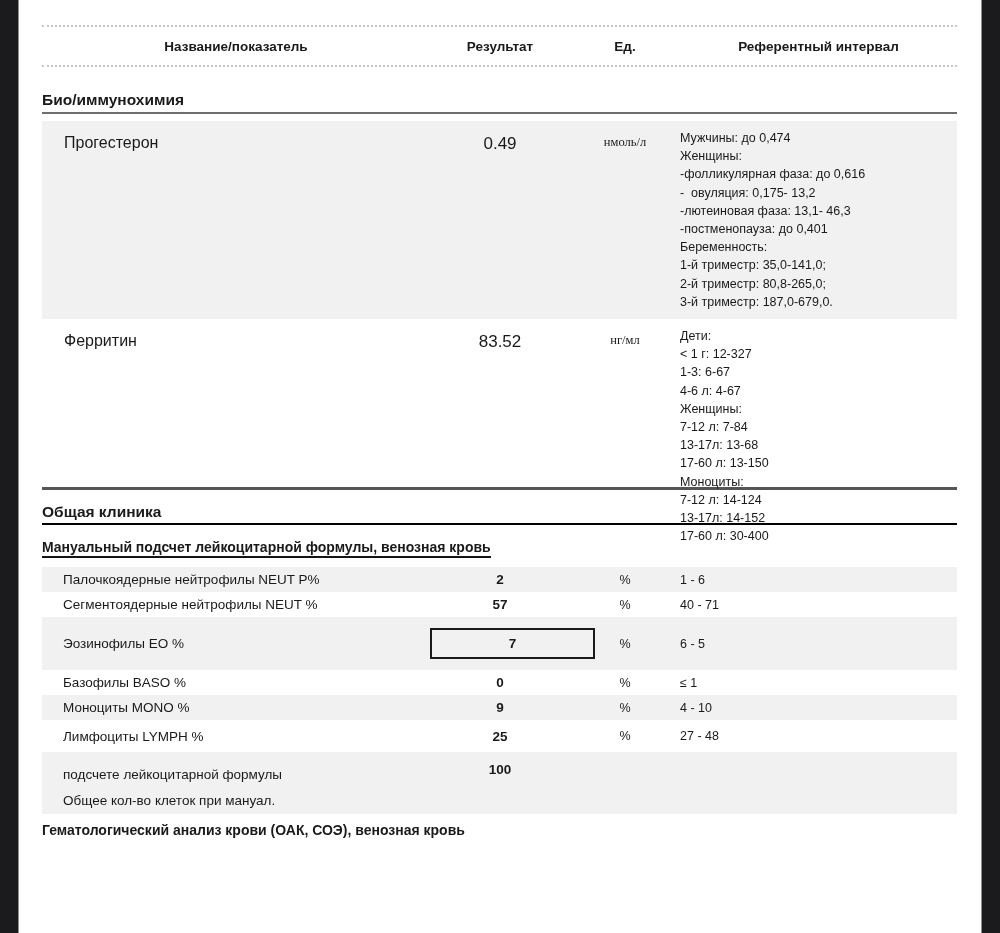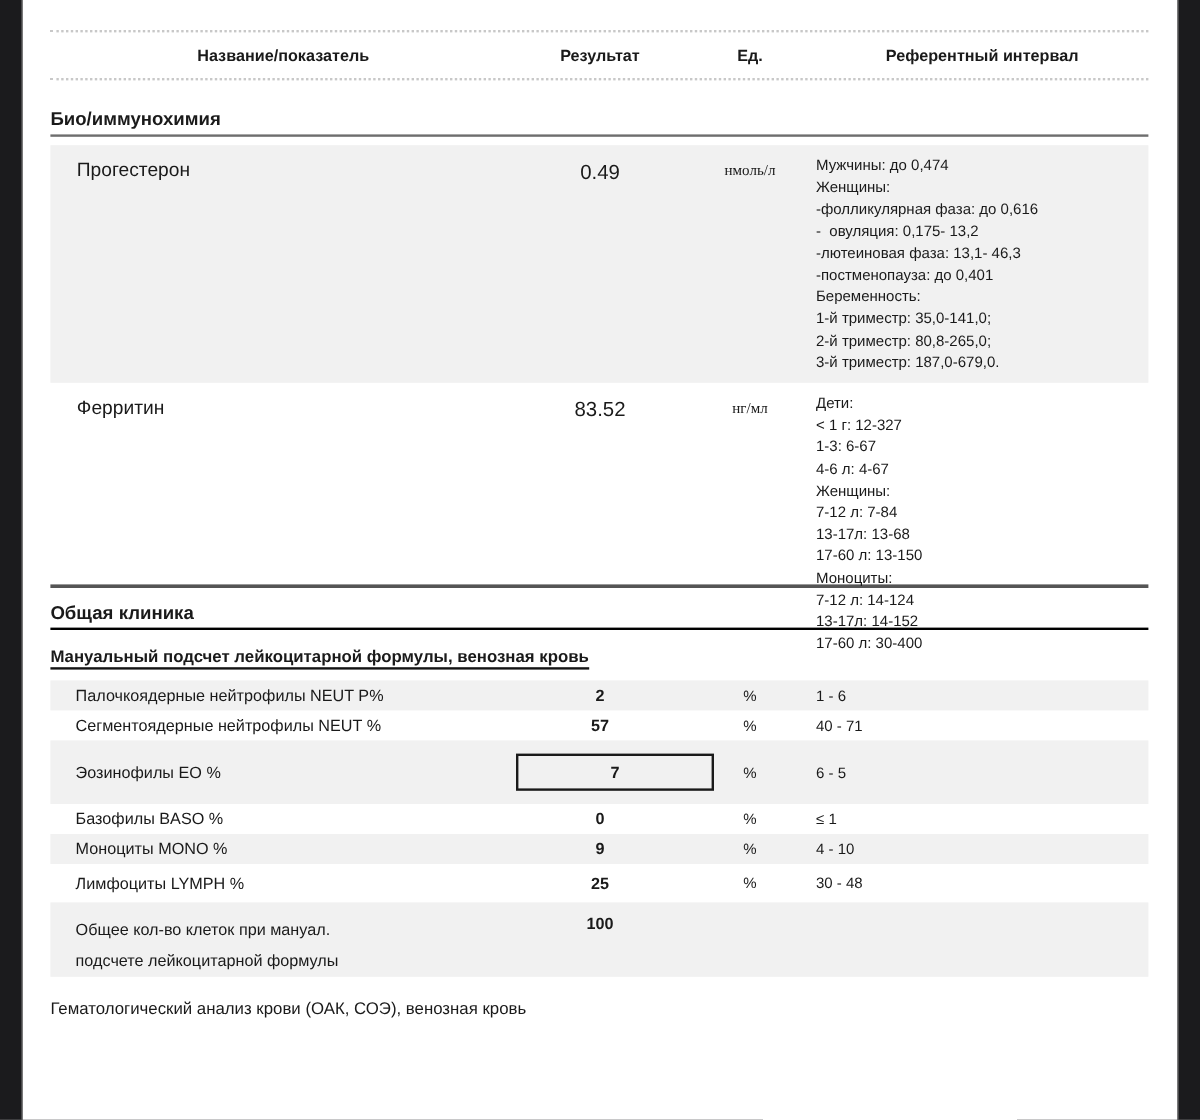--- a/index.html
+++ b/index.html
@@ -71,21 +71,21 @@
   .row.clinic.r-total{height:62px;align-items:start;}
   .row.clinic.r-total .name{padding-top:10px;line-height:26px;}
   .row.clinic.r-total .result{padding-top:10px;}
 
   .result-box{
     width:165px;height:31px;margin:0 auto;
     border:2px solid var(--highlight-border);
     display:flex;align-items:center;justify-content:center;
   }
 
-  .footer-title{margin-top:18px;font-size:14px;font-weight:normal;line-height:16px;}
+  .footer-title{margin-top:8px;font-size:14px;font-weight:bold;line-height:16px;}
 </style>
 </head>
 <body>
 
 <div class="side-bar left"></div>
 <div class="side-bar right"></div>
 
 <div class="page">
   <div class="content">
 
@@ -160,27 +160,27 @@
         <div class="name">Моноциты MONO %</div>
         <div class="result">9</div>
         <div class="unit">%</div>
         <div class="ref">4 - 10</div>
       </div>
 
       <div class="row clinic r-lymph">
         <div class="name">Лимфоциты LYMPH %</div>
         <div class="result">25</div>
         <div class="unit">%</div>
-        <div class="ref">30 - 48</div>
+        <div class="ref">27 - 48</div>
       </div>
 
       <div class="row clinic stripe r-total">
         <div class="name">
+            <div>подсчете лейкоцитарной формулы</div>
             <div>Общее кол-во клеток при мануал.</div>
-            <div>подсчете лейкоцитарной формулы</div>
           </div>
         <div class="result">100</div>
         <div class="unit"></div>
         <div class="ref"></div>
       </div>
 
     </div>
 
     <div class="footer-title">Гематологический анализ крови (ОАК, СОЭ), венозная кровь</div>
 

